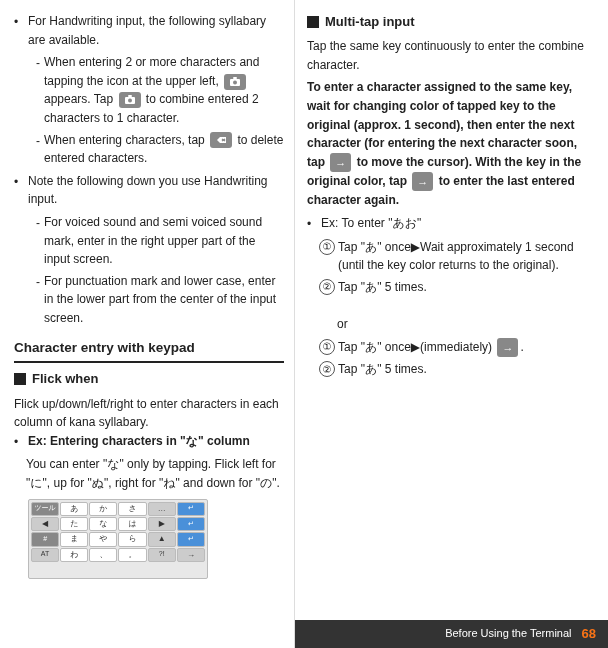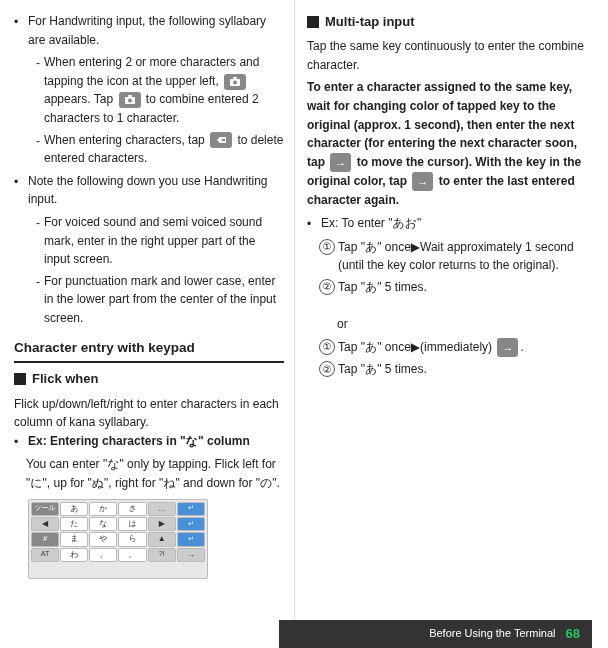--- a/index.html
+++ b/index.html
@@ -123,35 +123,35 @@
       background: #4a90d9;
       color: #fff;
     }
     .key.gray {
       background: #ccc;
       color: #333;
     }
     .footer-bar {
       position: absolute;
       bottom: 0;
-      right: 16px;
+      right: 0;
       width: 313px;
       height: 28px;
       background: #333;
       display: flex;
       align-items: center;
       justify-content: flex-end;
       padding-right: 12px;
     }
     .footer-text {
       color: #fff;
       font-size: 11px;
     }
     .page-num {
-      color: #22c55e;
+      color: #f97316;
       font-size: 13px;
       font-weight: bold;
       margin-left: 10px;
     }
     .right-content {
       padding-bottom: 36px;
     }
     .circle-row {
       display: flex;
       align-items: flex-start;

